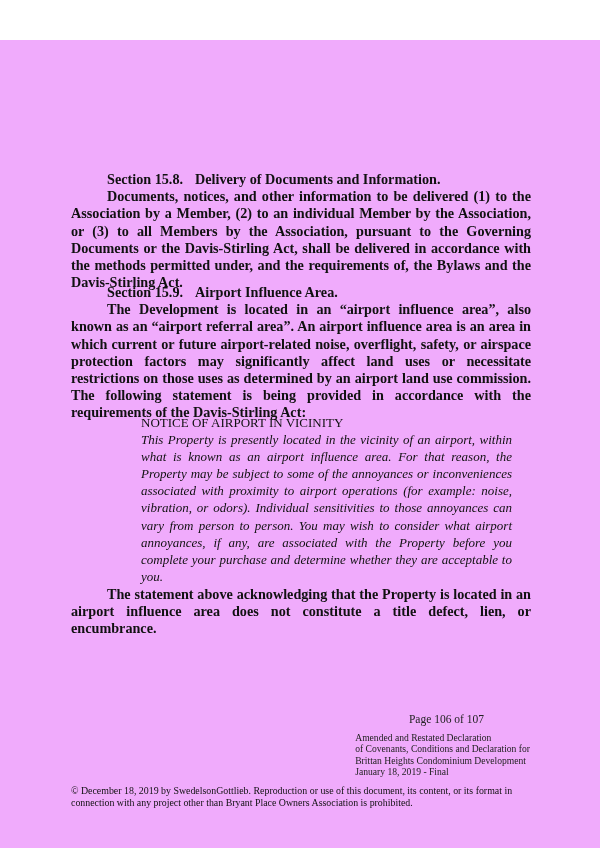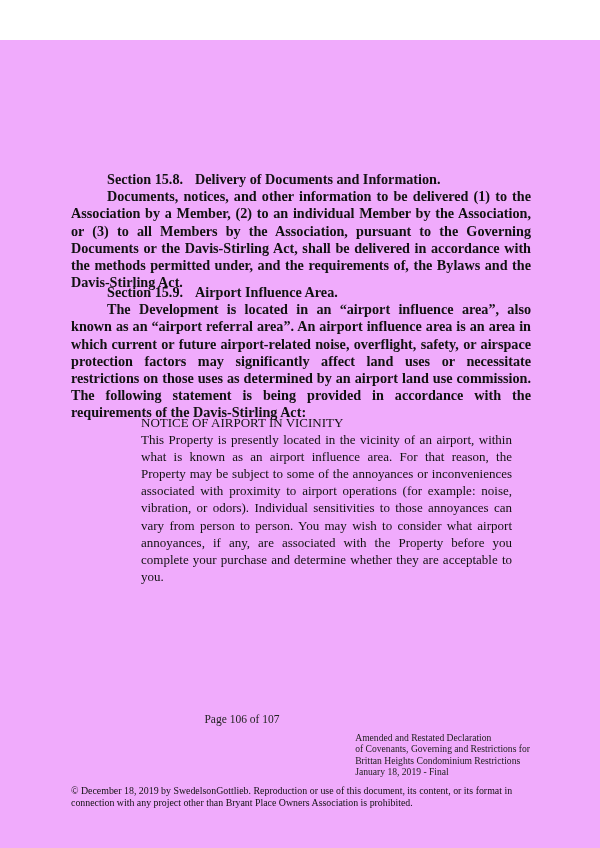--- a/index.html
+++ b/index.html
@@ -56,28 +56,29 @@
       font-size: 13px;
       line-height: 17.1px;
       text-align: justify;
     }
     .notice .title {
       text-align: left;
     }
     .notice .text {
       margin: 0;
       text-align: justify;
+      font-style: italic;
     }
     #closing { top: 546px; }
     .page-number {
       position: absolute;
       left: 0;
       width: 484px;
       top: 673px;
-      text-align: center;
+      text-align: right;
       font-size: 11.5px;
       color: #222;
     }
     .doc-ident {
       position: absolute;
       right: 70px;
       top: 692px;
       text-align: left;
       font-size: 9.6px;
       line-height: 11.3px;
@@ -111,25 +112,28 @@
       <span class="num">Section 15.9.</span><span>Airport Influence Area.</span>
     </div>
     <p class="para">The Development is located in an “airport influence area”, also known as an “airport referral area”. An airport influence area is an area in which current or future airport-related noise, overflight, safety, or airspace protection factors may significantly affect land uses or necessitate restrictions on those uses as determined by an airport land use commission. The following statement is being provided in accordance with the requirements of the Davis-Stirling Act:</p>
   </div>
 
   <div class="notice">
     <div class="title">NOTICE OF AIRPORT IN VICINITY</div>
     <p class="text">This Property is presently located in the vicinity of an airport, within what is known as an airport influence area. For that reason, the Property may be subject to some of the annoyances or inconveniences associated with proximity to airport operations (for example: noise, vibration, or odors). Individual sensitivities to those annoyances can vary from person to person. You may wish to consider what airport annoyances, if any, are associated with the Property before you complete your purchase and determine whether they are acceptable to you.</p>
   </div>
 
+  <div class="body-text" id="closing">
+    <p class="para">The statement above acknowledging that the Property is located in an airport influence area does not constitute a title defect, lien, or encumbrance.</p>
+  </div>
 
   <div class="page-number">Page 106 of 107</div>
 
   <div class="doc-ident">
     <div>Amended and Restated Declaration</div>
-    <div>of Covenants, Governing and Restrictions for</div>
-    <div>Brittan Heights Condominium Restrictions</div>
+    <div>of Covenants, Conditions and Declaration for</div>
+    <div>Brittan Heights Condominium Development</div>
     <div>January 18, 2019 - Final</div>
   </div>
 
   <div class="copyright">© December 18, 2019 by SwedelsonGottlieb. Reproduction or use of this document, its content, or its format in connection with any project other than Bryant Place Owners Association is prohibited.</div>
 
 </div>
 
 </body></html>

